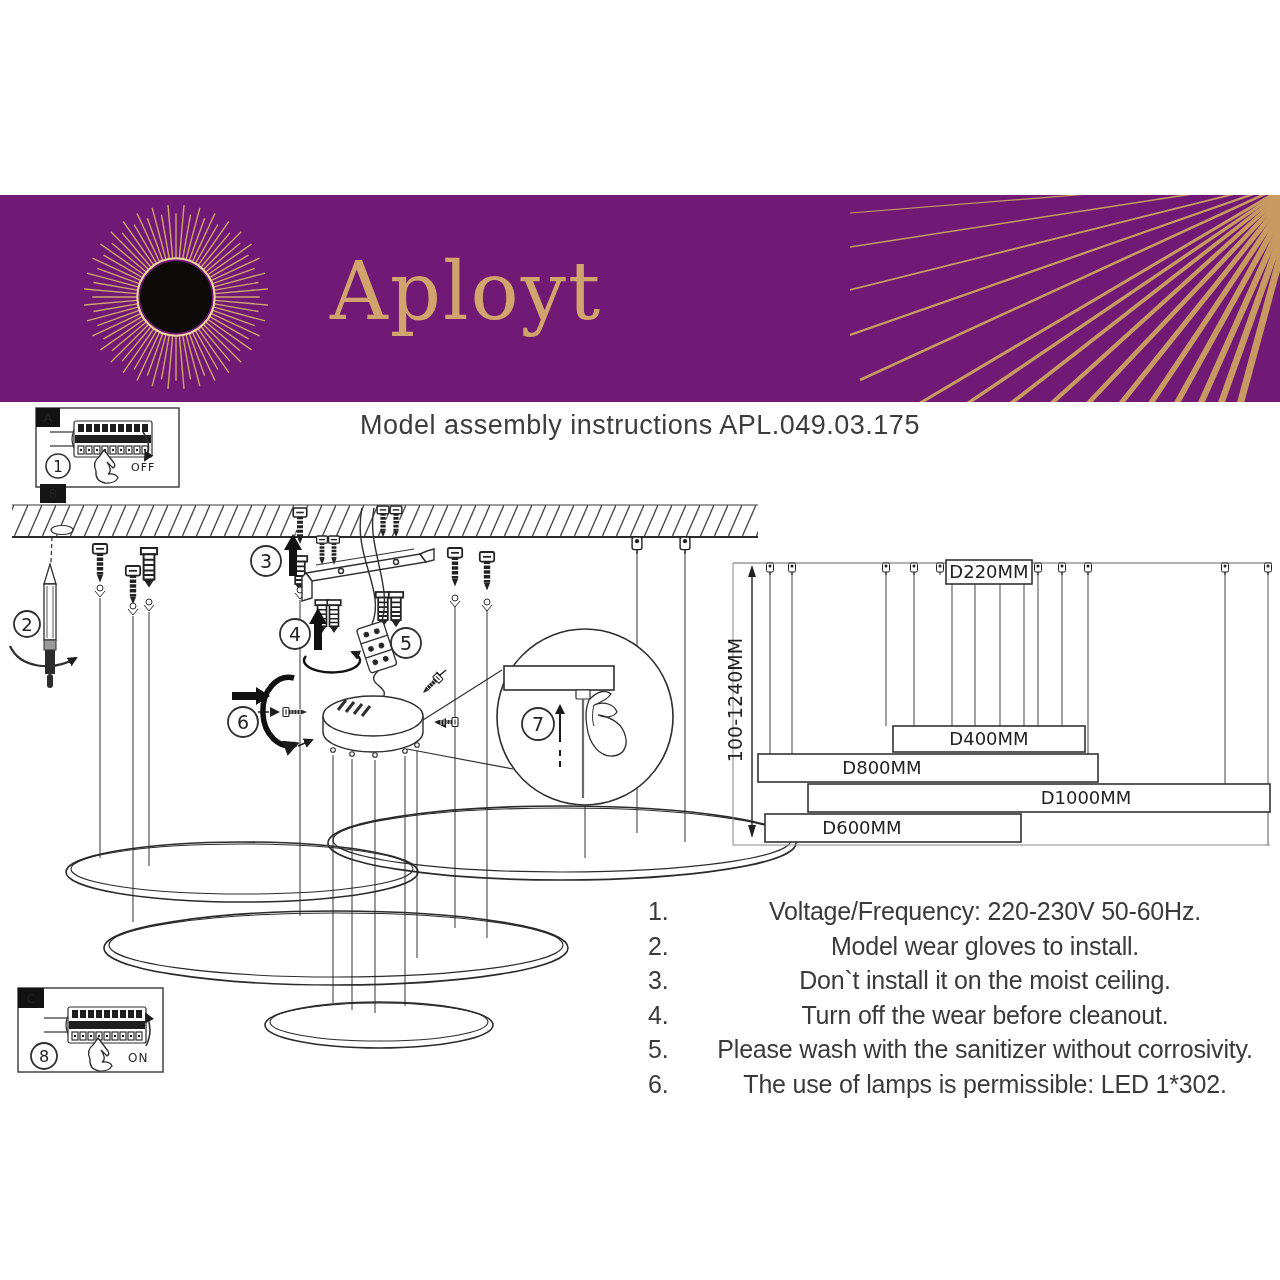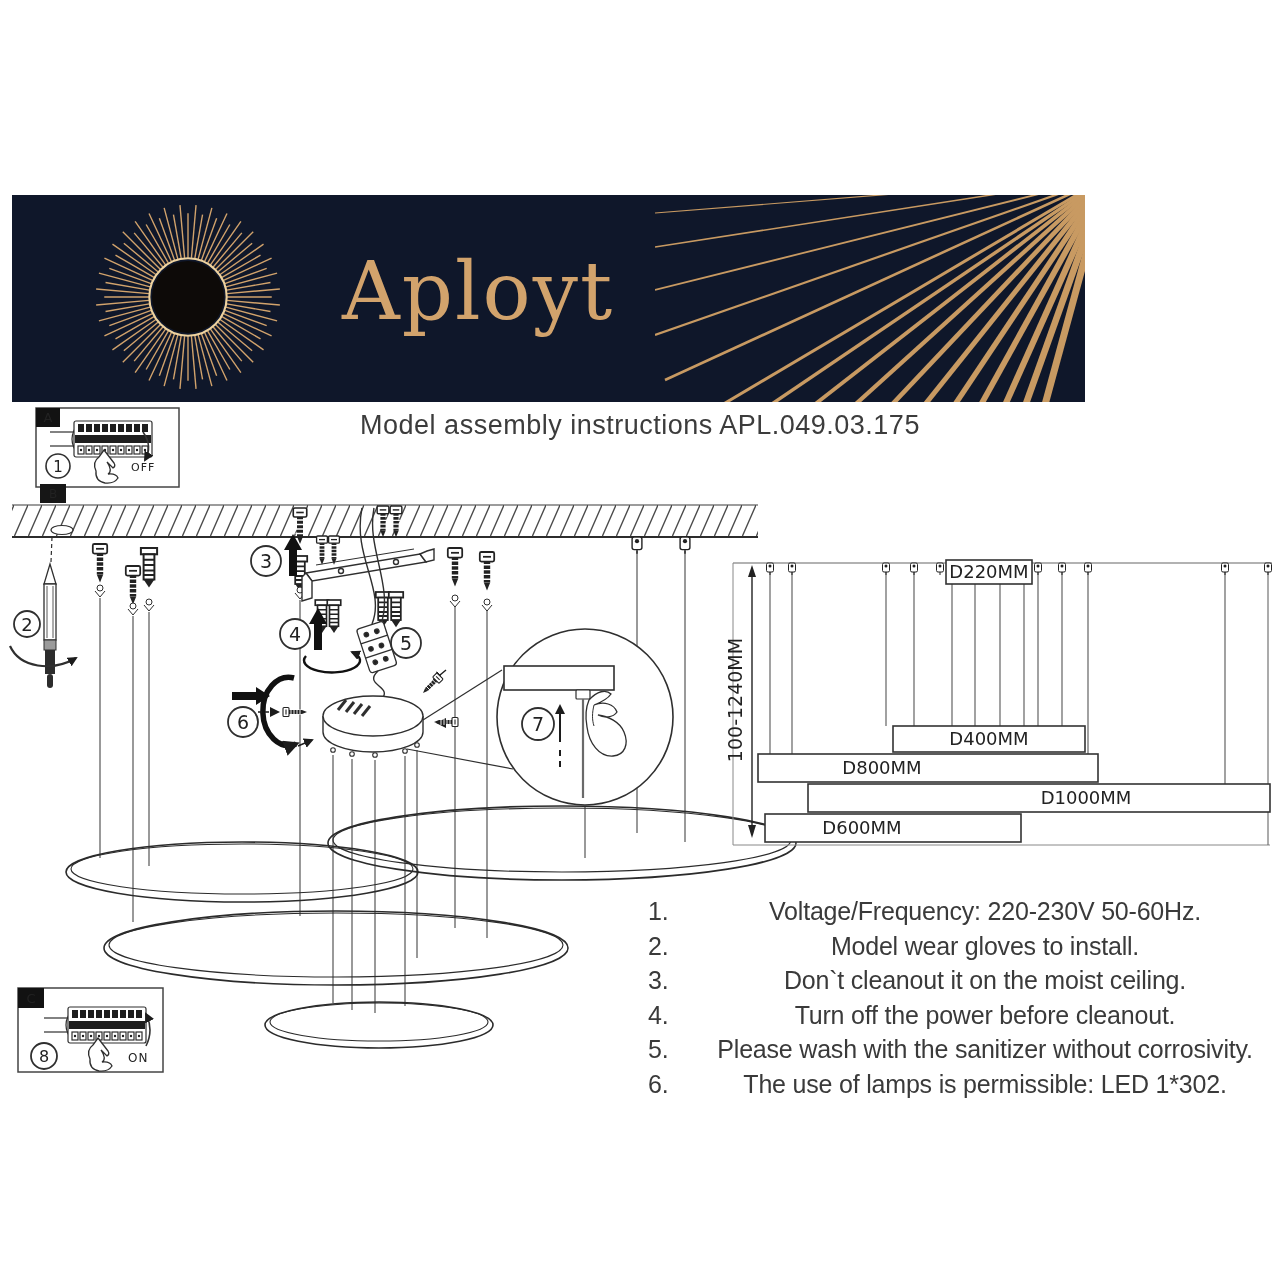--- a/index.html
+++ b/index.html
@@ -1,19 +1,19 @@
 <!DOCTYPE html>
 <html><head>
 <meta charset="utf-8">
 <style>
   html,body{margin:0;padding:0;background:#fff;}
   .page{position:relative;width:1280px;height:1280px;background:#fff;overflow:hidden;
         font-family:"Liberation Sans",sans-serif;}
   
-  .banner{position:absolute;left:12px;top:195px;width:1073px;height:207px;background:#0f172a;overflow:hidden;}
+  .banner{position:absolute;left:0;top:195px;width:1280px;height:207px;background:#701a75;overflow:hidden;}
   .sunburst{position:absolute;left:70px;top:-4px;width:212px;height:212px;}
   .brand{position:absolute;left:330px;top:57px;color:#d2a36c;
          font-family:"DejaVu Serif",serif;font-size:80px;line-height:80px;letter-spacing:2px;}
   .rays{position:absolute;right:0;top:0;width:430px;height:207px;}
   
   .title{position:absolute;left:0;top:410px;width:1280px;text-align:center;
          font-size:27px;color:#3c3c3c;letter-spacing:.5px;}
   
   .diagram{position:absolute;left:0;top:0;width:1280px;height:1280px;}
   .diagram text{font-family:"DejaVu Sans",sans-serif;fill:#222;}
@@ -468,25 +468,25 @@
     <li>
         <span class="num">1.</span>
         <span class="txt">Voltage/Frequency: 220-230V 50-60Hz.</span>
       </li>
     <li>
         <span class="num">2.</span>
         <span class="txt">Model wear gloves to install.</span>
       </li>
     <li>
         <span class="num">3.</span>
-        <span class="txt">Don`t cleanout it on the moist ceiling.</span>
+        <span class="txt">Don`t install it on the moist ceiling.</span>
       </li>
     <li>
         <span class="num">4.</span>
-        <span class="txt">Turn off the power before cleanout.</span>
+        <span class="txt">Turn off the wear before cleanout.</span>
       </li>
     <li>
         <span class="num">5.</span>
         <span class="txt">Please wash with the sanitizer without corrosivity.</span>
       </li>
     <li>
         <span class="num">6.</span>
         <span class="txt">The use of lamps is permissible: LED 1*302.</span>
       </li>
   </ol>

